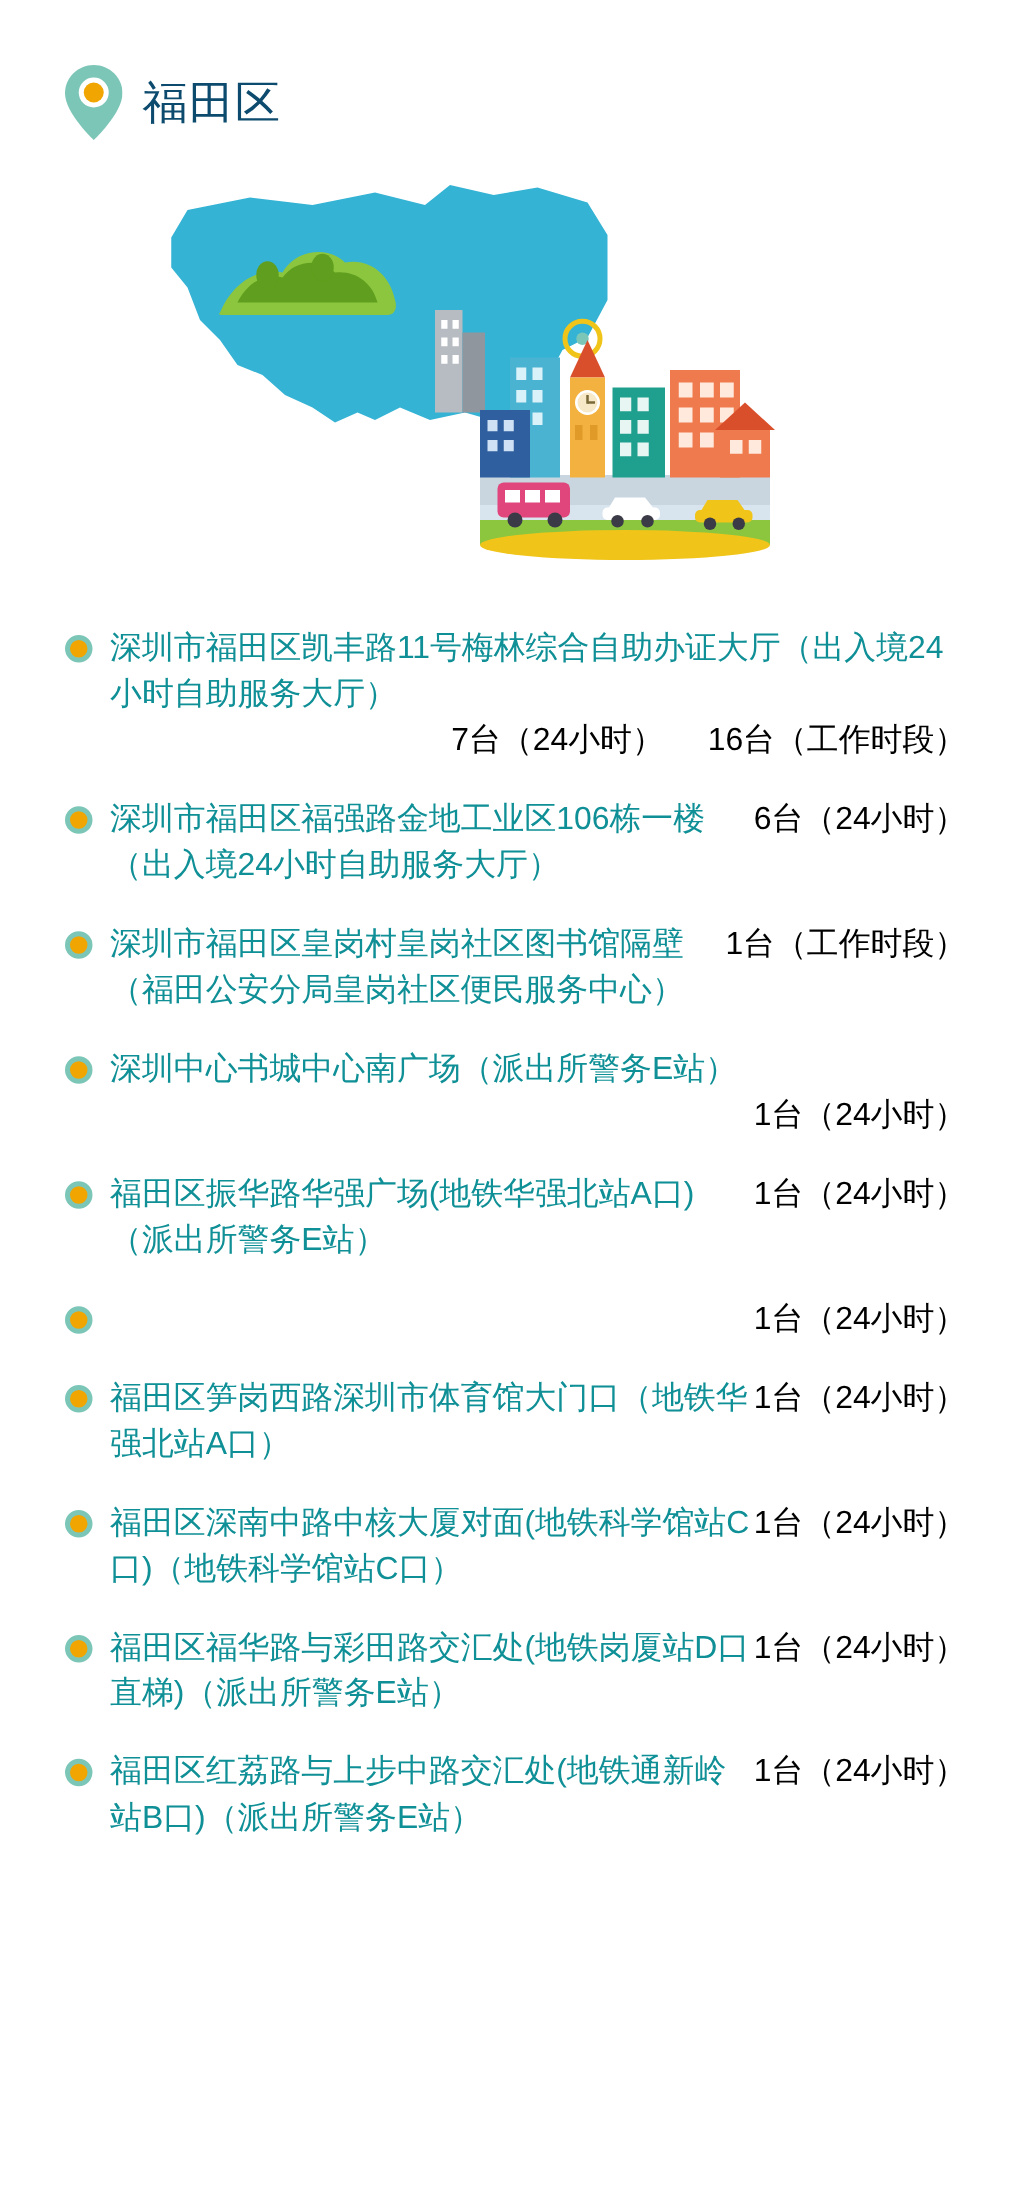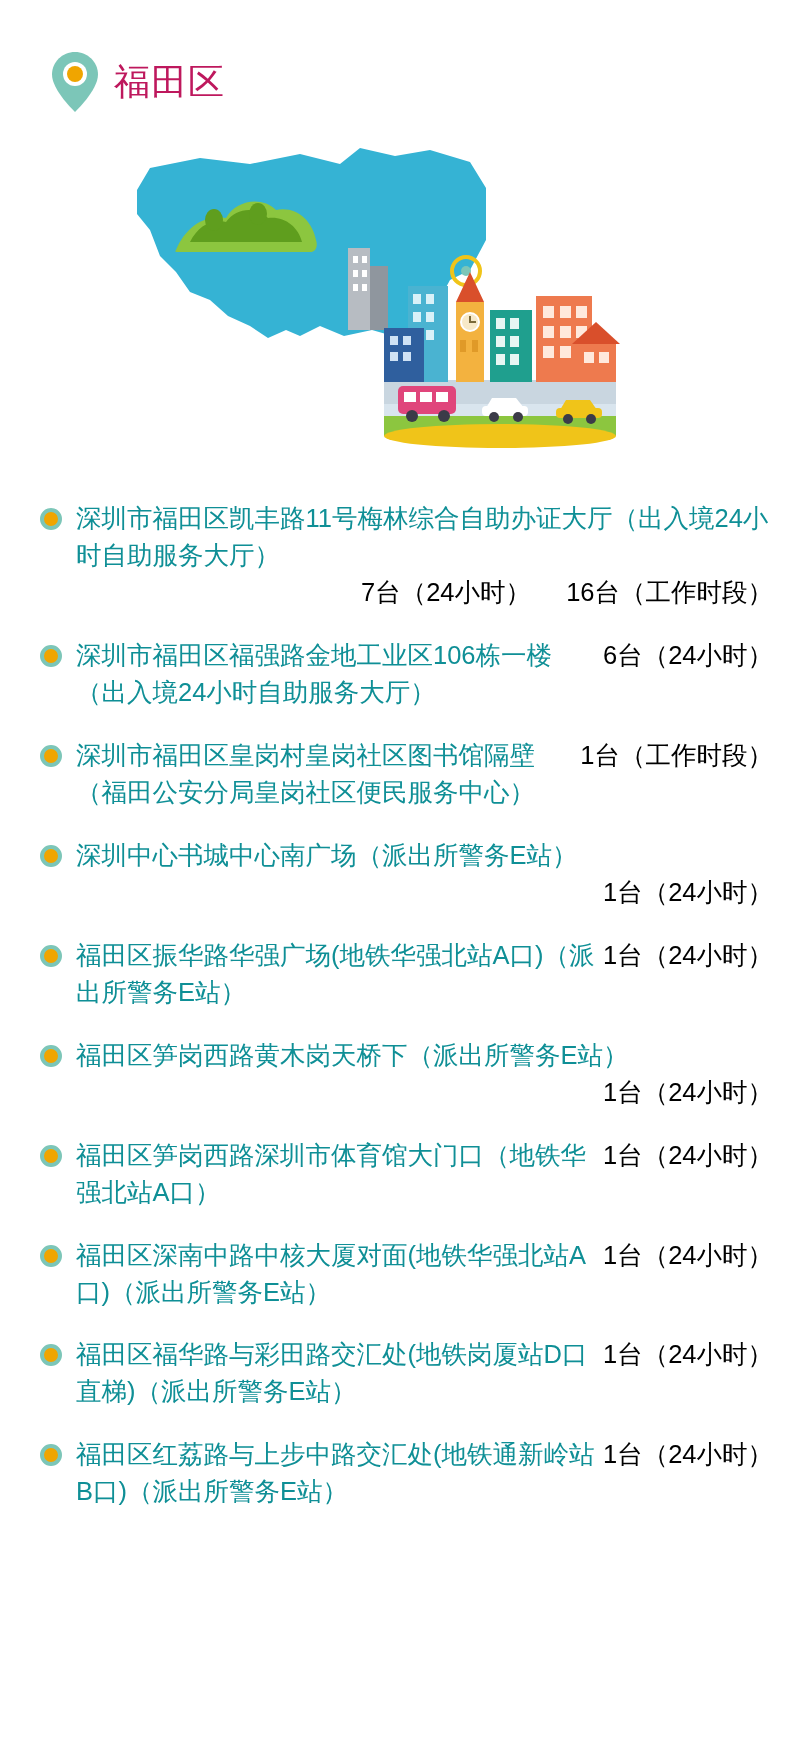--- a/index.html
+++ b/index.html
@@ -29,21 +29,21 @@
   }
   .pin {
     width: 46px;
     height: 60px;
     position: relative;
     flex: 0 0 auto;
   }
   .pin svg { display:block; }
   .header-title {
     font-size: 36px;
-    color: #be185d;
+    color: #0c4a6e;
     margin-left: 16px;
     letter-spacing: 1px;
     line-height: 1;
     font-weight: normal;
   }
 
   
   .illustration {
     width: 809px;
     height: 340px;
@@ -59,21 +59,21 @@
     position: absolute;
     left: 176px;
     top: 262px;
     font-size: 42px;
     color: #ffffff;
     letter-spacing: 1px;
   }
 
   
   .list {
-    padding: 30px 36px 40px 40px;
+    padding: 30px 36px 40px 52px;
   }
   .item {
     display: flex;
     align-items: flex-start;
     margin-bottom: 26px;
   }
   .bullet {
     flex: 0 0 auto;
     width: 22px;
     height: 22px;
@@ -264,41 +264,40 @@
       <div class="item-body">
         <span class="qty inline-right">1台（24小时）</span>
         <span class="addr">福田区振华路华强广场(地铁华强北站A口)（派出所警务E站）</span>
         <span class="clear"></span>
       </div>
     </div>
 
     <div class="item">
       <div class="bullet"></div>
       <div class="item-body">
-        <span class="addr">福田区笋岗西路黄木岗天桥下（派出所警务E站）</span>
         <span class="line-right">
           <span class="qty">1台（24小时）</span>
         </span>
       </div>
     </div>
 
     <div class="item">
       <div class="bullet"></div>
       <div class="item-body">
         <span class="qty inline-right">1台（24小时）</span>
         <span class="addr">福田区笋岗西路深圳市体育馆大门口（地铁华强北站A口）</span>
         <span class="clear"></span>
       </div>
     </div>
 
     <div class="item">
       <div class="bullet"></div>
       <div class="item-body">
         <span class="qty inline-right">1台（24小时）</span>
-        <span class="addr">福田区深南中路中核大厦对面(地铁华强北站A口)（派出所警务E站）</span>
+        <span class="addr">福田区深南中路中核大厦对面(地铁科学馆站C口)（地铁科学馆站C口）</span>
         <span class="clear"></span>
       </div>
     </div>
 
     <div class="item">
       <div class="bullet"></div>
       <div class="item-body">
         <span class="qty inline-right">1台（24小时）</span>
         <span class="addr">福田区福华路与彩田路交汇处(地铁岗厦站D口直梯)（派出所警务E站）</span>
         <span class="clear"></span>

